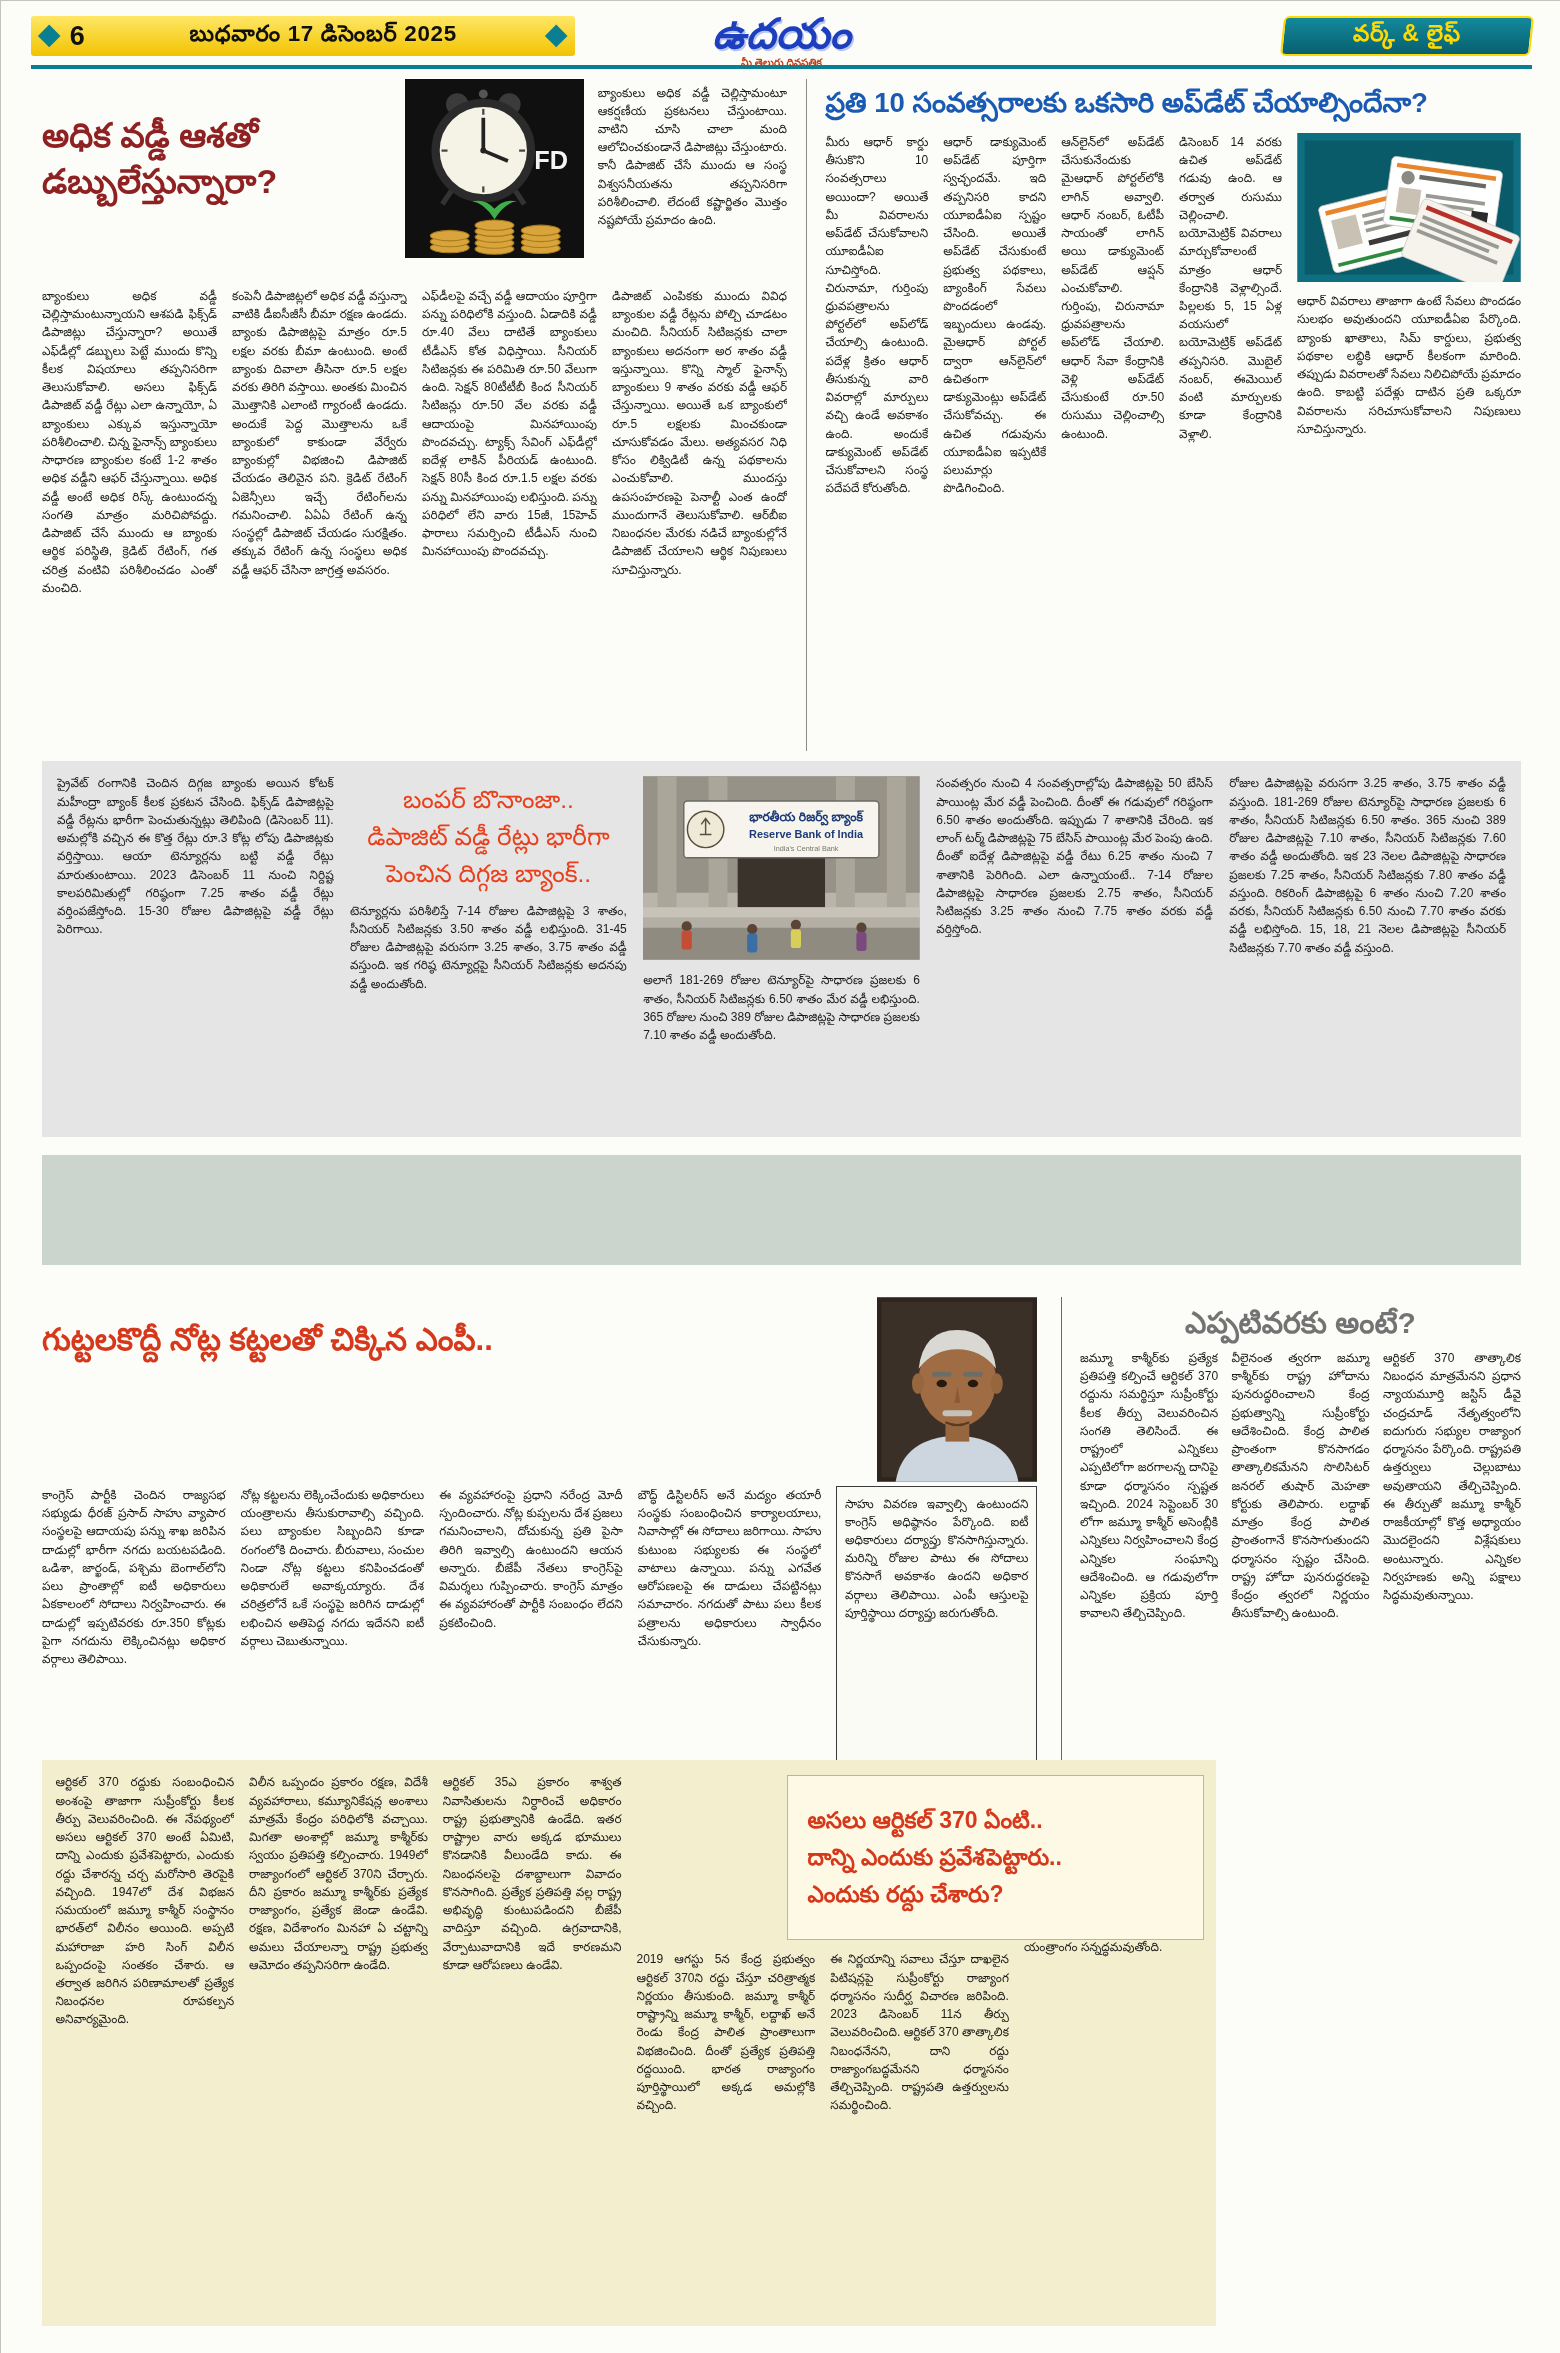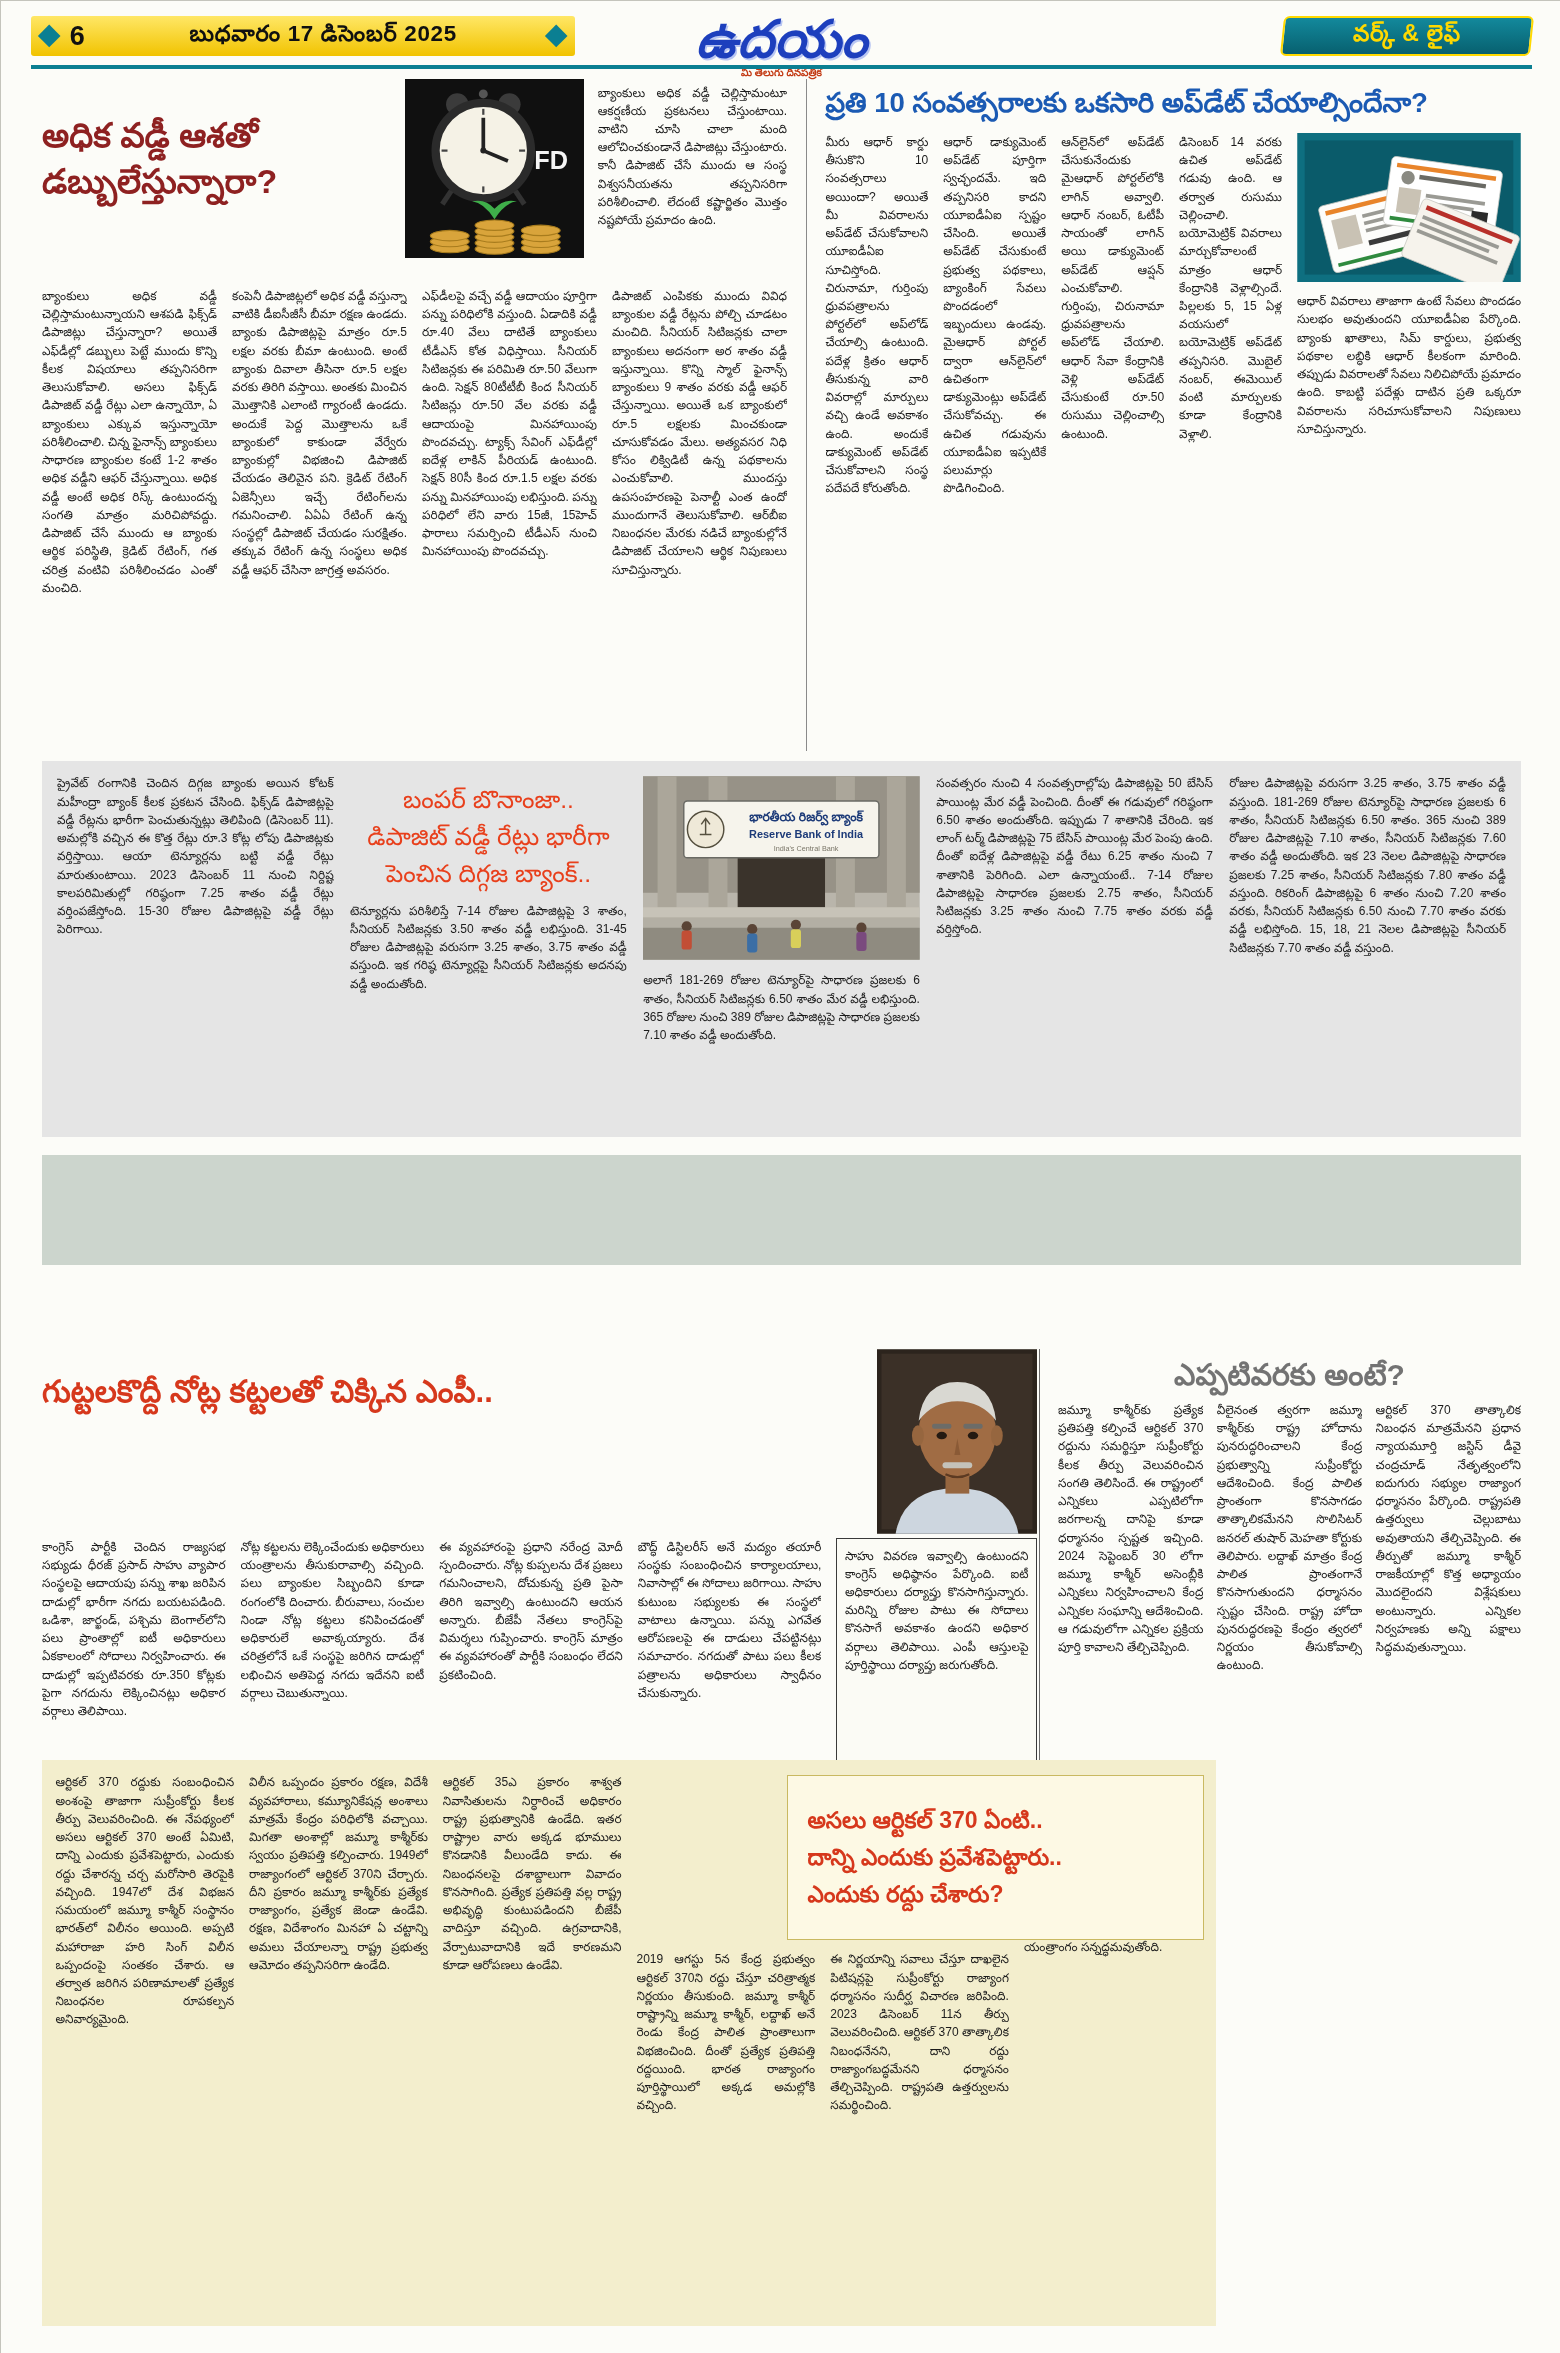--- a/index.html
+++ b/index.html
@@ -7,21 +7,21 @@
   body{font-family:"Liberation Sans","DejaVu Sans",sans-serif}
   .sheet{position:relative;width:1561px;height:2354px;background:#fcfcf8;margin:0 auto;border:0.7px solid #c4c4bc;overflow:hidden}
 
   
   .topbar{position:absolute;top:12px;left:30px;width:1501px;height:46px;display:flex;align-items:center;justify-content:space-between}
   .tb-left{display:flex;align-items:center;height:40px;width:544px;background:linear-gradient(#ffe766,#f1c300);padding:0 10.4px;border-radius:3px}
   .tb-diamond{width:16.4px;height:16.4px;background:#0b7f92;transform:rotate(45deg);flex:0 0 auto}
   .tb-num{font-size:27px;font-weight:bold;color:#111;margin:0 13.4px 0 12px}
   .tb-date{flex:1;text-align:center;font-size:22.4px;font-weight:bold;color:#101010;letter-spacing:0.7px}
   .logo-wrap{position:absolute;left:50%;top:0;transform:translateX(-50%);text-align:center;width:268px}
-  .logo-main{font-size:52px;font-weight:bold;font-style:italic;color:#1d3fbd;text-shadow:1.5px 1.5px 0 #b9c6f2;line-height:1.0}
+  .logo-main{font-size:42px;font-weight:bold;font-style:italic;color:#1d3fbd;text-shadow:1.5px 1.5px 0 #b9c6f2;line-height:1.0}
   .logo-tag{font-size:10.4px;color:#c33a14;font-weight:bold;margin-top:1.5px}
   .tb-right{width:250px;height:40px;background:linear-gradient(#13899c,#07606f);border:2.2px solid #ffd900;border-radius:6px;display:flex;align-items:center;justify-content:center;transform:skewX(-6deg)}
   .tb-right .lbl{font-size:23px;font-weight:bold;color:#ffd900;transform:skewX(6deg);letter-spacing:0.7px}
   .top-rule{position:absolute;top:64px;left:30px;width:1501px;height:3.7px;background:#0b7f92}
 
   
   .bodytxt{font-size:12px;line-height:1.52;color:#1b1b1b;text-align:justify;overflow:hidden}
   .col{flex:1;overflow:hidden}
 
   
@@ -42,21 +42,21 @@
   
   .bank-band{position:absolute;top:760px;left:41px;width:1479px;height:376px;background:#e5e5e5;padding:13.4px 15px;display:flex;gap:16.4px}
   .bank-col{flex:1;display:flex;flex-direction:column;gap:9px;overflow:hidden}
   .bank-headline{color:#e8401c;font-weight:normal;font-size:24.6px;line-height:1.5;text-align:center;white-space:pre-line;padding-top:7.5px}
   .bank-img{width:100%;height:188px;flex:0 0 auto}
 
   
   .gray-strip{position:absolute;top:1154px;left:41px;width:1479px;height:110px;background:#ccd5cd}
 
   
-  .row-mid{position:absolute;top:1348px;left:41px;width:1479px;height:464px;display:flex;gap:2px}
+  .row-mid{position:absolute;top:1296px;left:41px;width:1479px;height:464px;display:flex;gap:24px}
   .art-mp{width:995px;display:flex;flex-direction:column}
   .mp-top{display:flex;gap:16.4px;height:188px}
   .mp-headline{flex:1;font-size:31px;font-weight:bold;color:#d6381c;padding-top:21px;line-height:1.4}
   .mp-photo{width:160px;height:185px;flex:0 0 auto}
   .mp-body{flex:1;display:flex;gap:15px;margin-top:1px}
   .mp-body .inset{border:1.5px solid #3a3a3a;padding:7.5px;background:#fbfbf5}
   .art-uw{flex:1;border-left:1.5px solid #6a6a6a;padding-left:18px;display:flex;flex-direction:column}
   .uw-headline{font-size:30px;font-weight:bold;color:#737373;text-align:center;margin:9px 0 2px}
   .uw-body{flex:1;display:flex;gap:13.4px;overflow:hidden}
 

